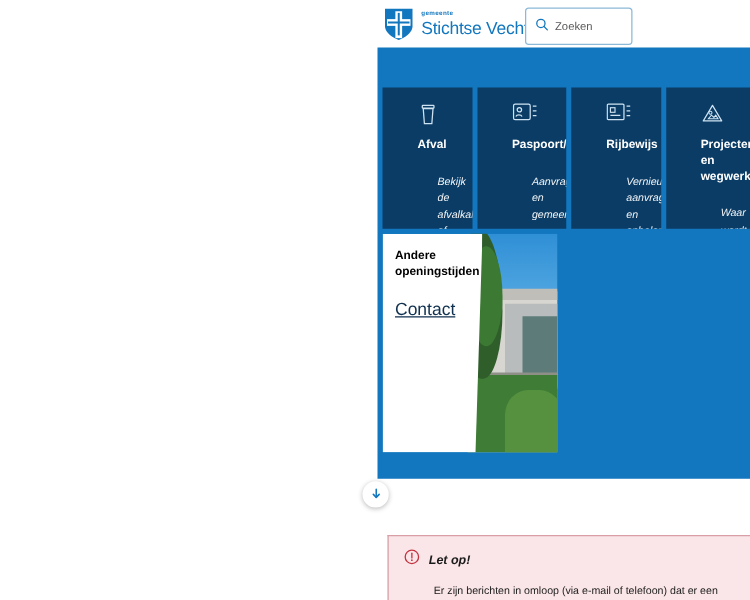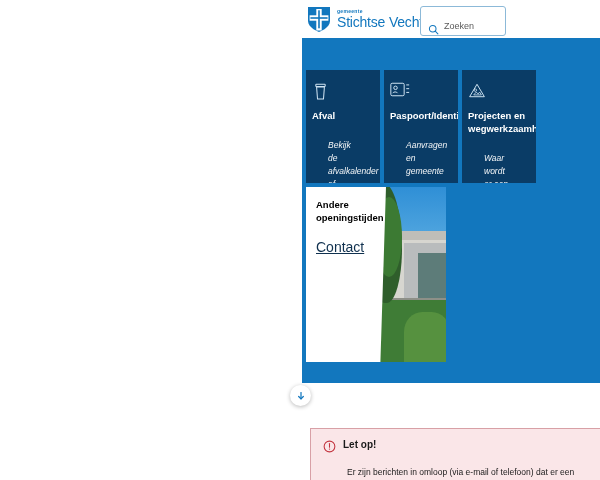--- a/index.html
+++ b/index.html
@@ -16,32 +16,32 @@
 
   
   .site-header{position:absolute;left:302px;top:0;width:298px;height:38px;background:#ffffff;
     display:flex;align-items:center;}
   .brand{display:flex;align-items:center;gap:6px;margin-left:5px;}
   .shield{width:24px;height:27px;flex:0 0 auto;}
   .brandtext{display:flex;flex-direction:column;line-height:1;}
   .brand-pre{font-size:5px;color:#1277be;letter-spacing:.3px;margin-bottom:1px;font-weight:600;}
   .brand-name{font-size:14px;color:#1277be;letter-spacing:-.2px;font-weight:400;}
   .searchbox{position:absolute;left:118px;top:6px;width:86px;height:25px;border:1px solid #8cb9d8;
-    border-radius:3px;background:#fff;display:flex;gap:5px;padding:14px 7px;box-sizing:border-box;}
+    border-radius:3px;background:#fff;display:flex;align-items:center;gap:5px;padding:14px 7px;box-sizing:border-box;}
   .search-ph{font-size:9px;color:#5a5a5a;}
 
   
   .hero{position:absolute;left:302px;top:38px;width:298px;height:345px;background:#1277be;}
 
   .cardgrid{position:absolute;left:4px;top:32px;width:298px;}
   .row{display:flex;gap:4px;}
   .row1{height:113px;}
   .row2{height:175px;margin-top:4px;}
 
-  .card{box-sizing:border-box;padding:12px 10px 10px 6px;position:relative;overflow:hidden;}
+  .card{box-sizing:border-box;padding:12px 10px 10px 28px;position:relative;overflow:hidden;}
   .card.navy{background:#0a3c66;color:#ffffff;}
   .card.teal{background:#8ee0cb;color:#0a3c66;}
   .w1{width:74px;}
   .card-icon{margin-bottom:8px;display:block;height:20px;}
   .card-title{font-size:9.5px;font-weight:700;line-height:1.35;margin:0 0 5px 0;}
   .card-desc{font-size:8.5px;line-height:1.55;margin:16px;opacity:.95;font-style:italic;}
   .card-link{display:inline-block;margin-top:9px;font-size:14px;color:#10314f;text-decoration:underline;}
 
   
   .white-wrap{position:relative;width:140px;height:175px;overflow:hidden;}
@@ -61,21 +61,21 @@
   .shrub2{position:absolute;left:30px;bottom:0;width:46px;height:50px;background:#56913f;border-radius:40% 40% 0 0;}
   .ground{position:absolute;left:0;bottom:52px;width:72px;height:12px;background:#8e9088;}
 
   
   .fab{position:absolute;left:290px;top:385px;width:21px;height:21px;border-radius:50%;background:#ffffff;
     box-shadow:0 1px 4px rgba(0,0,0,.28);display:flex;align-items:center;justify-content:center;}
 
   
   .alert{position:absolute;left:310px;top:428px;width:290px;height:60px;background:#fae6e8;
     border:1px solid #d8a0a6;border-right:none;box-sizing:border-box;padding:10px 12px;}
-  .alert-head{display:flex;align-items:flex-start;gap:7px;}
+  .alert-head{display:flex;align-items:center;gap:7px;font-style:italic;}
   .alert-title{font-size:10px;font-weight:700;color:#1b1b1b;}
   .alert-body{margin:8px 0 0 24px;font-size:8.5px;color:#1b1b1b;line-height:1.65;}
 </style>
 </head>
 <body>
 
 <div class="viewport">
 
   <div class="gutter"></div>
 
@@ -132,20 +132,34 @@
               <path d="M3.3 13.4c.6-2 5.1-2 5.8 0" fill="none" stroke="#cfe3f2" stroke-width="1.2"></path>
               <line x1="19.5" y1="3.5" x2="23" y2="3.5" stroke="#cfe3f2" stroke-width="1.2"></line>
               <line x1="19.5" y1="8" x2="23" y2="8" stroke="#cfe3f2" stroke-width="1.2"></line>
               <line x1="19.5" y1="12.5" x2="23" y2="12.5" stroke="#cfe3f2" stroke-width="1.2"></line>
             </svg>
           </span>
           <p class="card-title">Paspoort/Identiteitskaart</p>
           <p class="card-desc">Aanvragen en gemeente</p>
         </a>
 
+        <a class="card navy w1">
+          <span class="card-icon">
+            <svg viewBox="0 0 24 18" width="20" height="15">
+              <rect x="1" y="1.5" width="16" height="15" rx="1" fill="none" stroke="#cfe3f2" stroke-width="1.2"></rect>
+              <rect x="4" y="5" width="4.4" height="4.4" fill="none" stroke="#cfe3f2" stroke-width="1.1"></rect>
+              <line x1="4" y1="12.4" x2="13.5" y2="12.4" stroke="#cfe3f2" stroke-width="1.1"></line>
+              <line x1="19.5" y1="3.5" x2="23" y2="3.5" stroke="#cfe3f2" stroke-width="1.2"></line>
+              <line x1="19.5" y1="8" x2="23" y2="8" stroke="#cfe3f2" stroke-width="1.2"></line>
+              <line x1="19.5" y1="12.5" x2="23" y2="12.5" stroke="#cfe3f2" stroke-width="1.2"></line>
+            </svg>
+          </span>
+          <p class="card-title">Rijbewijs</p>
+          <p class="card-desc">Vernieuwen, aanvragen en ophalen</p>
+        </a>
 
         <a class="card navy w1">
           <span class="card-icon">
             <svg viewBox="0 0 22 20" width="18" height="17">
               <path d="M11 2.4 20 17.6H2z" fill="none" stroke="#cfe3f2" stroke-width="1.2" stroke-linejoin="round"></path>
               <circle cx="9" cy="9.6" r="1.5" fill="none" stroke="#cfe3f2" stroke-width="1"></circle>
               <path d="M7 15.4l3-3.4 2.4 2.2 1.8-2.2 2.2 3.4z" fill="none" stroke="#cfe3f2" stroke-width="1"></path>
             </svg>
           </span>
           <p class="card-title">Projecten en wegwerkzaamheden</p>

